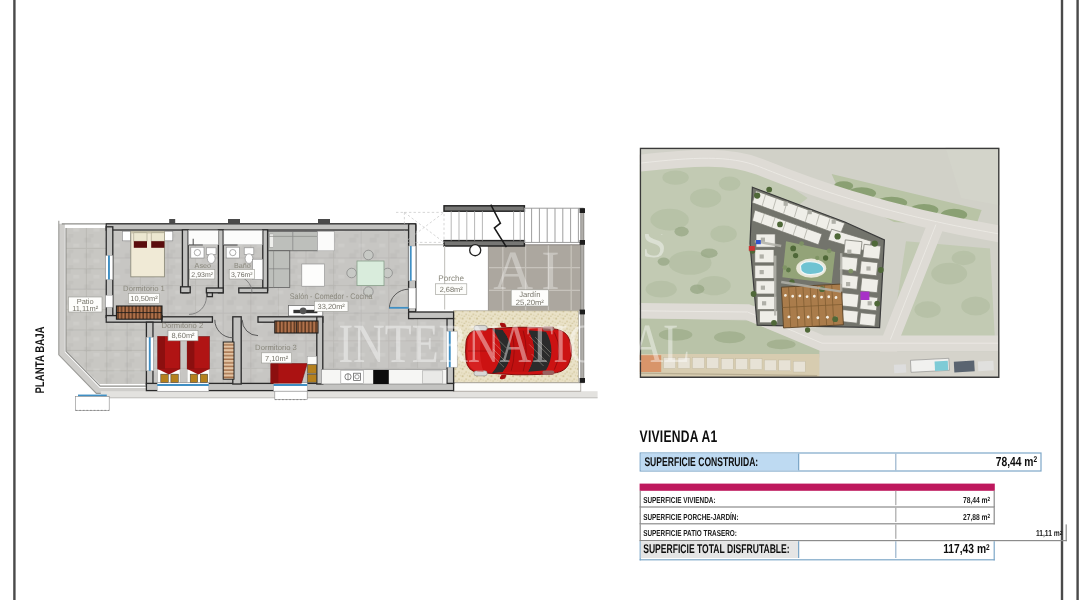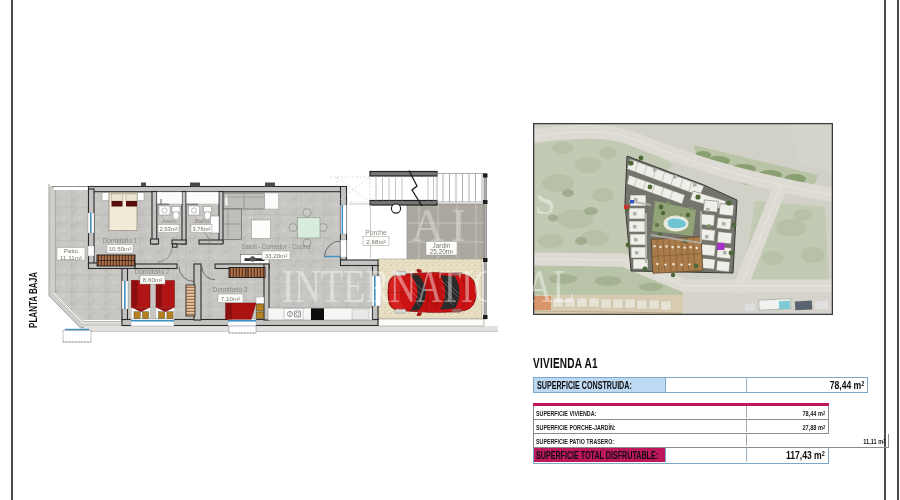--- a/index.html
+++ b/index.html
@@ -676,42 +676,42 @@
     <div style="position:absolute;left:0;top:0;font-weight:bold;font-size:14px;color:#0d0d0d;transform:scaleX(0.72);transform-origin:0 0;white-space:nowrap;letter-spacing:0.3px;">VIVIENDA A1</div>
 
     <div style="position:absolute;left:0;top:22px;width:335px;height:16px;border:1px solid #7da7c8;box-sizing:border-box;">
       <div style="position:absolute;left:0;top:0;width:132px;height:14px;background:#bedaf2;border-right:1px solid #7da7c8;box-sizing:border-box;">
         <div style="position:absolute;left:3px;top:1px;font-weight:bold;font-size:10.5px;color:#0d0d0d;transform:scaleX(0.68);transform-origin:0 0;white-space:nowrap;">SUPERFICIE CONSTRUIDA:</div>
       </div>
       <div style="position:absolute;left:212px;top:0;width:1px;height:14px;background:#9ab4cc;"></div>
       <div style="position:absolute;right:3px;top:1px;font-weight:bold;font-size:11px;color:#0d0d0d;transform:scaleX(0.78);transform-origin:100% 0;white-space:nowrap;">78,44 m<span style="font-size:7px;vertical-align:3px;">2</span></div>
     </div>
 
-    <div style="position:absolute;left:0;top:48px;width:296px;border-top:3px solid #be185d;">
+    <div style="position:absolute;left:0;top:48px;width:296px;border-top:6px solid #be185d;">
 
       <div style="position:relative;width:296px;height:14px;border:1px solid #8c8c8c;border-top:none;box-sizing:border-box;">
         <div style="position:absolute;left:2px;top:3px;font-weight:bold;font-size:7.2px;color:#1a1a1a;transform:scaleX(0.74);transform-origin:0 0;white-space:nowrap;">SUPERFICIE VIVIENDA:</div>
         <div style="position:absolute;left:212px;top:0;width:1px;height:12px;background:#a8a8a8;"></div>
         <div style="position:absolute;right:3px;top:3px;font-weight:bold;font-size:7.2px;color:#1a1a1a;transform:scaleX(0.78);transform-origin:100% 0;white-space:nowrap;">78,44 m<span style="font-size:5px;vertical-align:1.5px;">2</span></div>
       </div>
 
       <div style="position:relative;width:296px;height:14px;border:1px solid #8c8c8c;border-top:none;box-sizing:border-box;padding-left:12px;">
         <div style="position:absolute;left:2px;top:3px;font-weight:bold;font-size:7.2px;color:#1a1a1a;transform:scaleX(0.74);transform-origin:0 0;white-space:nowrap;">SUPERFICIE PORCHE-JARDÍN:</div>
         <div style="position:absolute;left:212px;top:0;width:1px;height:12px;background:#a8a8a8;"></div>
         <div style="position:absolute;right:3px;top:3px;font-weight:bold;font-size:7.2px;color:#1a1a1a;transform:scaleX(0.78);transform-origin:100% 0;white-space:nowrap;">27,88 m<span style="font-size:5px;vertical-align:1.5px;">2</span></div>
       </div>
 
       <div style="position:relative;width:356px;height:14px;border:1px solid #8c8c8c;border-top:none;box-sizing:border-box;">
         <div style="position:absolute;left:2px;top:3px;font-weight:bold;font-size:7.2px;color:#1a1a1a;transform:scaleX(0.74);transform-origin:0 0;white-space:nowrap;">SUPERFICIE PATIO TRASERO:</div>
         <div style="position:absolute;left:212px;top:0;width:1px;height:12px;background:#a8a8a8;"></div>
         <div style="position:absolute;right:3px;top:3px;font-weight:bold;font-size:7.2px;color:#1a1a1a;transform:scaleX(0.78);transform-origin:100% 0;white-space:nowrap;">11,11 m<span style="font-size:5px;vertical-align:1.5px;">2</span></div>
       </div>
 
       <div style="position:relative;width:296px;height:16px;border:1px solid #7da7c8;border-top:none;box-sizing:border-box;">
-        <div style="position:absolute;left:0;top:0;width:132px;height:14px;background:#be185d;border-right:1px solid #7da7c8;box-sizing:border-box;">
+        <div style="position:absolute;left:0;top:0;width:132px;height:14px;background:#e5e5e5;border-right:1px solid #7da7c8;box-sizing:border-box;">
           <div style="position:absolute;left:2px;top:1px;font-weight:bold;font-size:10.5px;color:#0d0d0d;transform:scaleX(0.68);transform-origin:0 0;white-space:nowrap;">SUPERFICIE TOTAL DISFRUTABLE:</div>
         </div>
         <div style="position:absolute;left:212px;top:0;width:1px;height:14px;background:#9ab4cc;"></div>
         <div style="position:absolute;right:3px;top:1px;font-weight:bold;font-size:11px;color:#0d0d0d;transform:scaleX(0.78);transform-origin:100% 0;white-space:nowrap;">117,43 m<span style="font-size:7px;vertical-align:3px;">2</span></div>
       </div>
     </div>
   </div>
 
   <div class="abs" style="left:270px;top:195px;width:420px;height:125px;pointer-events:none;">
     <svg width="420" height="125" viewBox="270 195 420 125">

